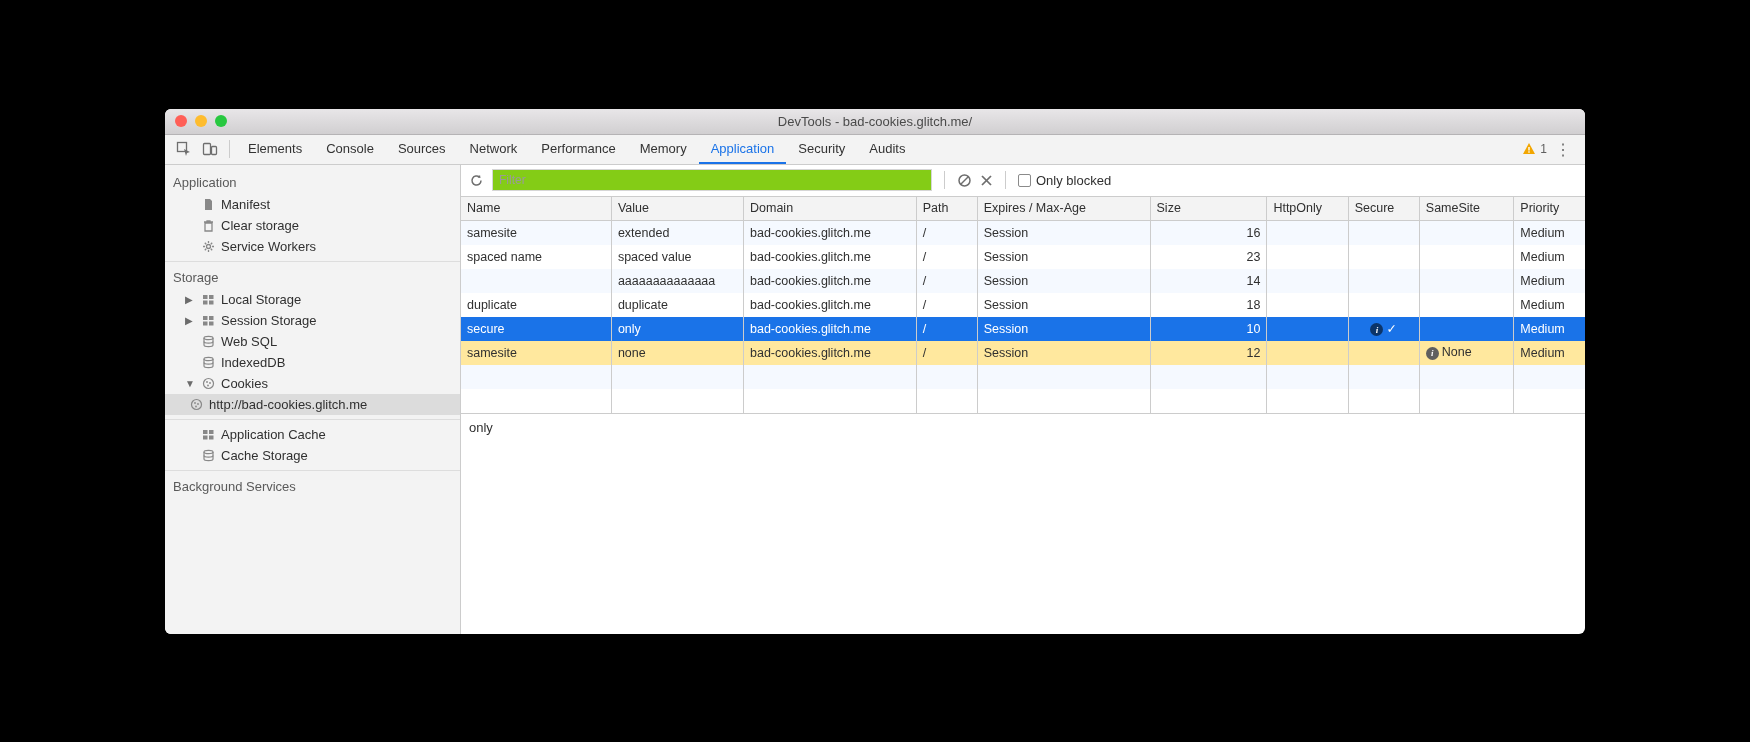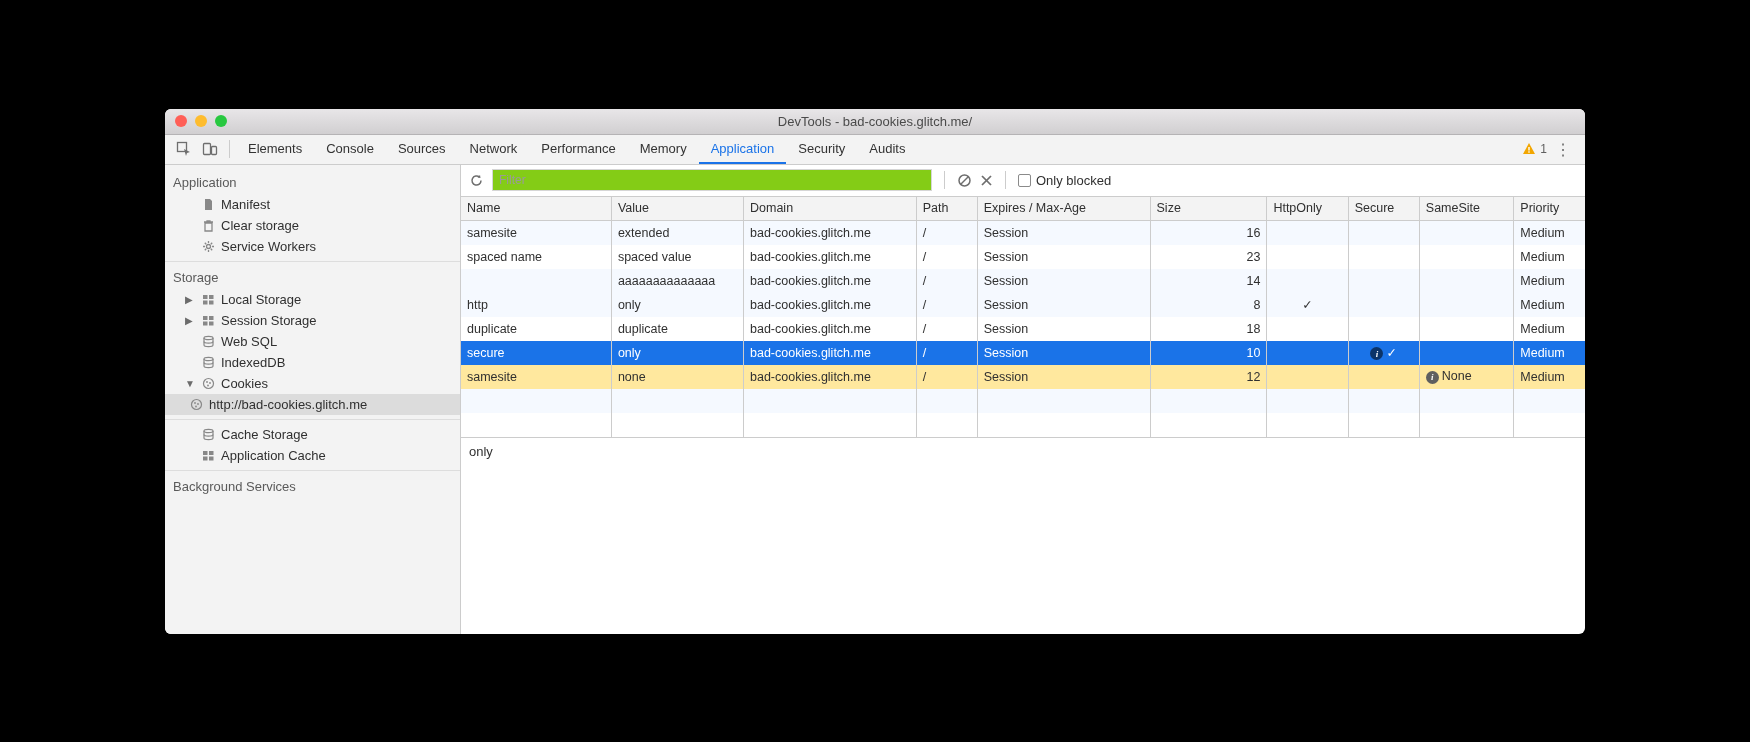--- a/index.html
+++ b/index.html
@@ -277,38 +277,38 @@
               <circle cx="6" cy="8.5" r="0.9" fill="#888"></circle>
             </svg>
           </span>
           <span>http://bad-cookies.glitch.me</span>
         </div>
         <hr class="side-hr">
         <div class="side-item">
           <span class="tri"></span>
           <span class="side-icon">
             <svg width="13" height="13" viewBox="0 0 13 13">
-              <ellipse cx="6.5" cy="3" rx="4.5" ry="1.6" fill="none" stroke="#888" stroke-width="1.2"></ellipse>
-              <path d="M2 3v7c0 .9 2 1.6 4.5 1.6S11 10.9 11 10V3" fill="none" stroke="#888" stroke-width="1.2"></path>
-              <path d="M2 6.5c0 .9 2 1.6 4.5 1.6S11 7.4 11 6.5" fill="none" stroke="#888" stroke-width="1.2"></path>
-            </svg>
-          </span>
-          <span>Cache Storage</span>
-        </div>
-        <div class="side-item">
-          <span class="tri"></span>
-          <span class="side-icon">
-            <svg width="13" height="13" viewBox="0 0 13 13">
               <rect x="1" y="2" width="4.5" height="4" fill="#888"></rect>
               <rect x="7" y="2" width="4.5" height="4" fill="#888"></rect>
               <rect x="1" y="7.5" width="4.5" height="4" fill="#888"></rect>
               <rect x="7" y="7.5" width="4.5" height="4" fill="#888"></rect>
             </svg>
           </span>
           <span>Application Cache</span>
+        </div>
+        <div class="side-item">
+          <span class="tri"></span>
+          <span class="side-icon">
+            <svg width="13" height="13" viewBox="0 0 13 13">
+              <ellipse cx="6.5" cy="3" rx="4.5" ry="1.6" fill="none" stroke="#888" stroke-width="1.2"></ellipse>
+              <path d="M2 3v7c0 .9 2 1.6 4.5 1.6S11 10.9 11 10V3" fill="none" stroke="#888" stroke-width="1.2"></path>
+              <path d="M2 6.5c0 .9 2 1.6 4.5 1.6S11 7.4 11 6.5" fill="none" stroke="#888" stroke-width="1.2"></path>
+            </svg>
+          </span>
+          <span>Cache Storage</span>
         </div>
         <hr class="side-hr">
         <div class="side-heading">Background Services</div>
       </div>
 
     <div class="main">
       <div class="toolbar">
         <span class="refresh-icon">
           <svg width="15" height="15" viewBox="0 0 15 15">
               <path d="M12 7.5 A4.5 4.5 0 1 1 10.6 4.3" fill="none" stroke="#6e6e6e" stroke-width="1.5"></path>
@@ -394,32 +394,20 @@
                 <td>aaaaaaaaaaaaaa</td>
                 <td>bad-cookies.glitch.me</td>
                 <td>/</td>
                 <td>Session</td>
                 <td class="num">14</td>
                 <td class="check-cell"></td>
                 <td class="check-cell"></td>
                 <td></td>
                 <td>Medium</td>
               </tr>
-              <tr class="even">
-                <td>http</td>
-                <td>only</td>
-                <td>bad-cookies.glitch.me</td>
-                <td>/</td>
-                <td>Session</td>
-                <td class="num">8</td>
-                <td class="check-cell">✓</td>
-                <td class="check-cell"></td>
-                <td></td>
-                <td>Medium</td>
-              </tr>
               <tr class="odd">
                 <td>duplicate</td>
                 <td>duplicate</td>
                 <td>bad-cookies.glitch.me</td>
                 <td>/</td>
                 <td>Session</td>
                 <td class="num">18</td>
                 <td class="check-cell"></td>
                 <td class="check-cell"></td>
                 <td></td>

